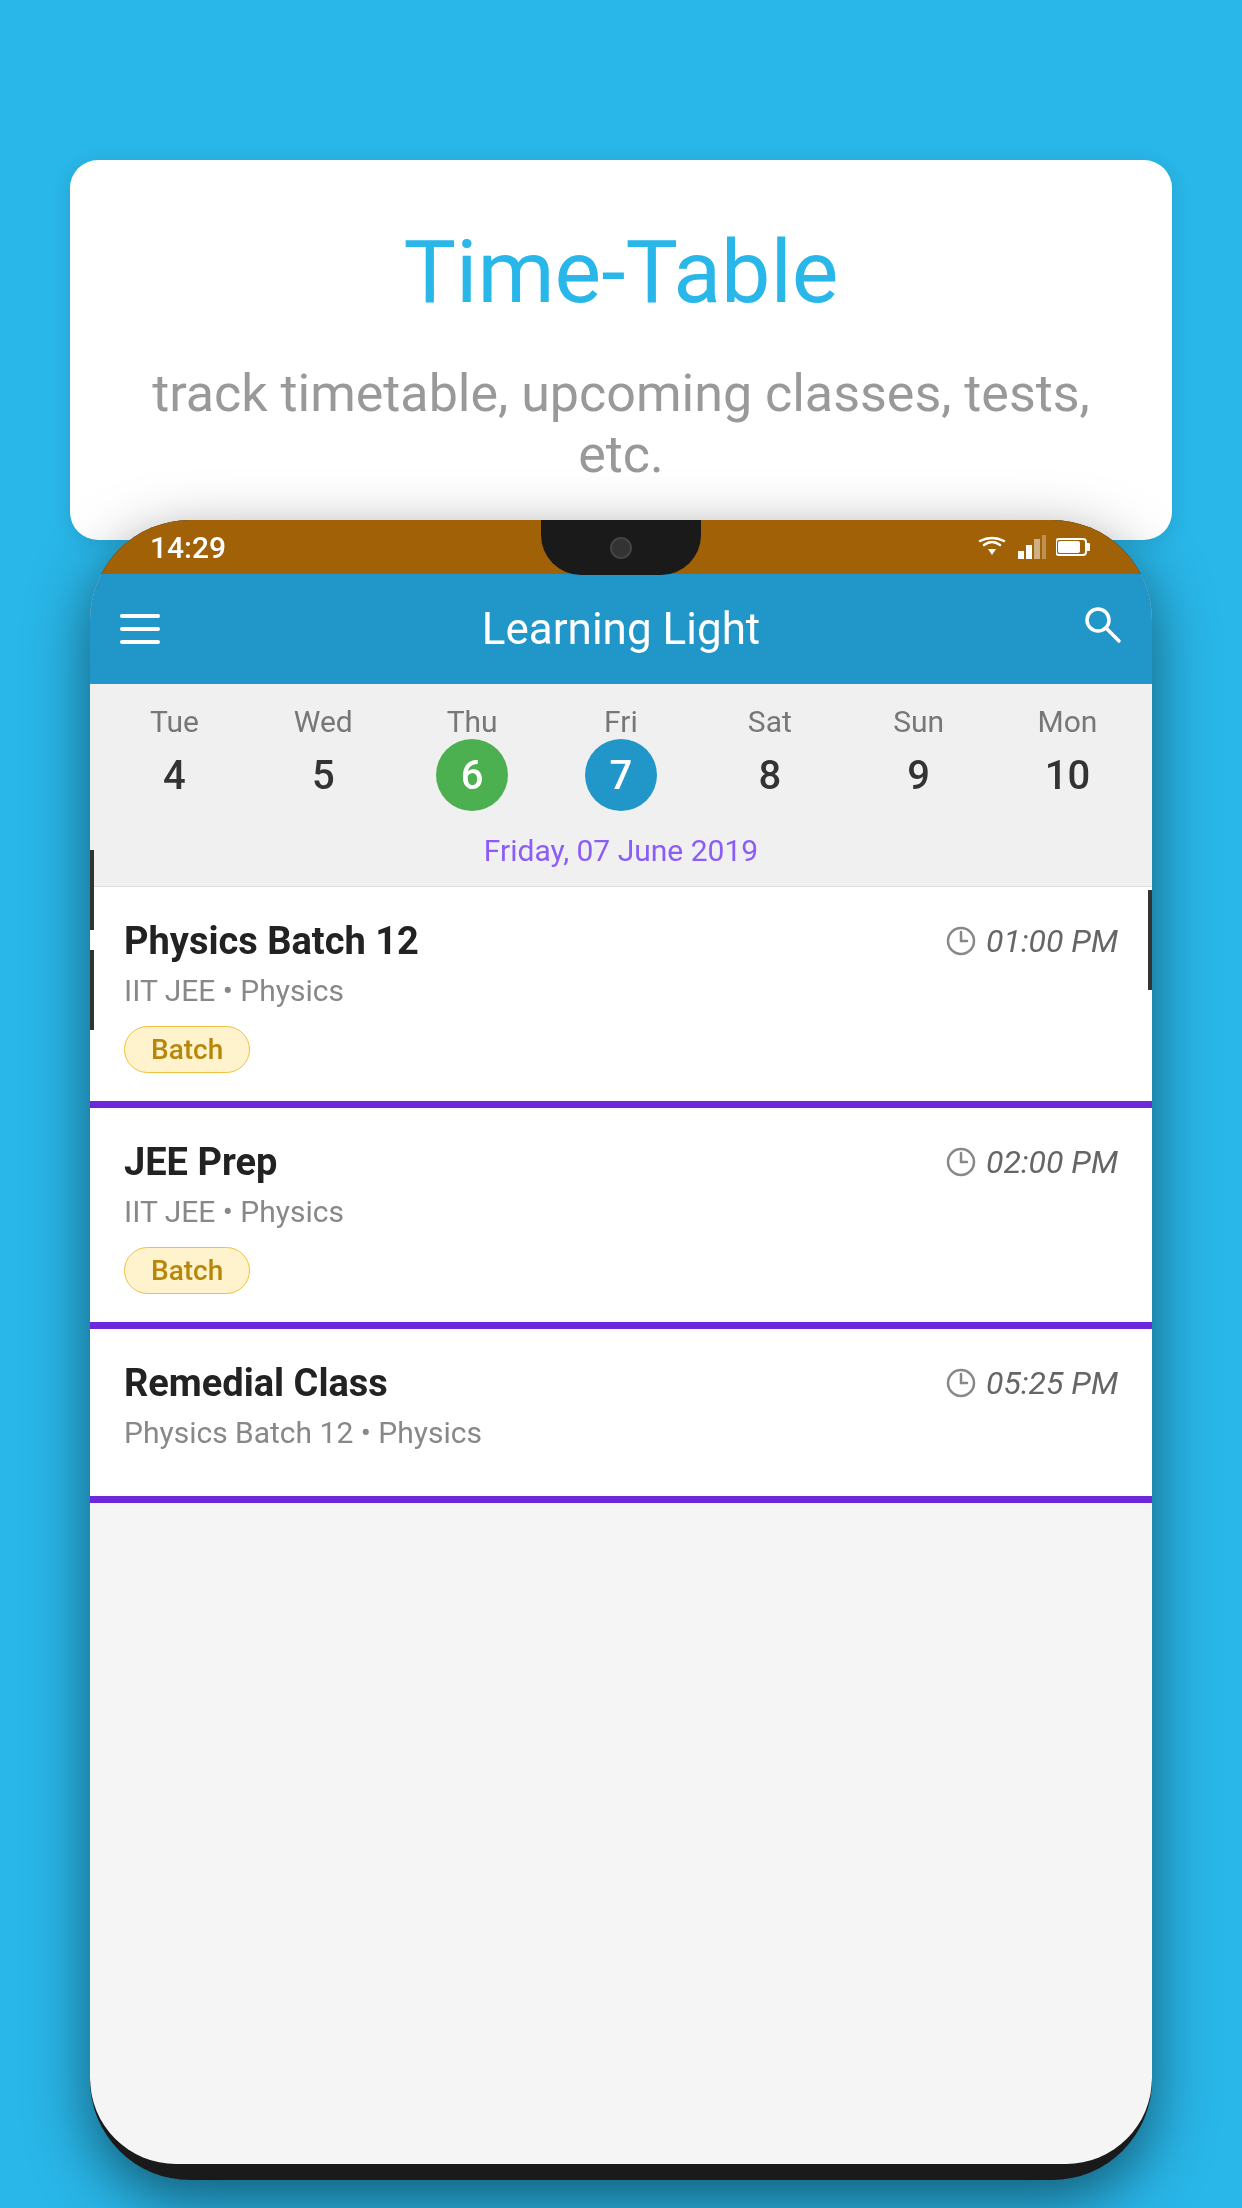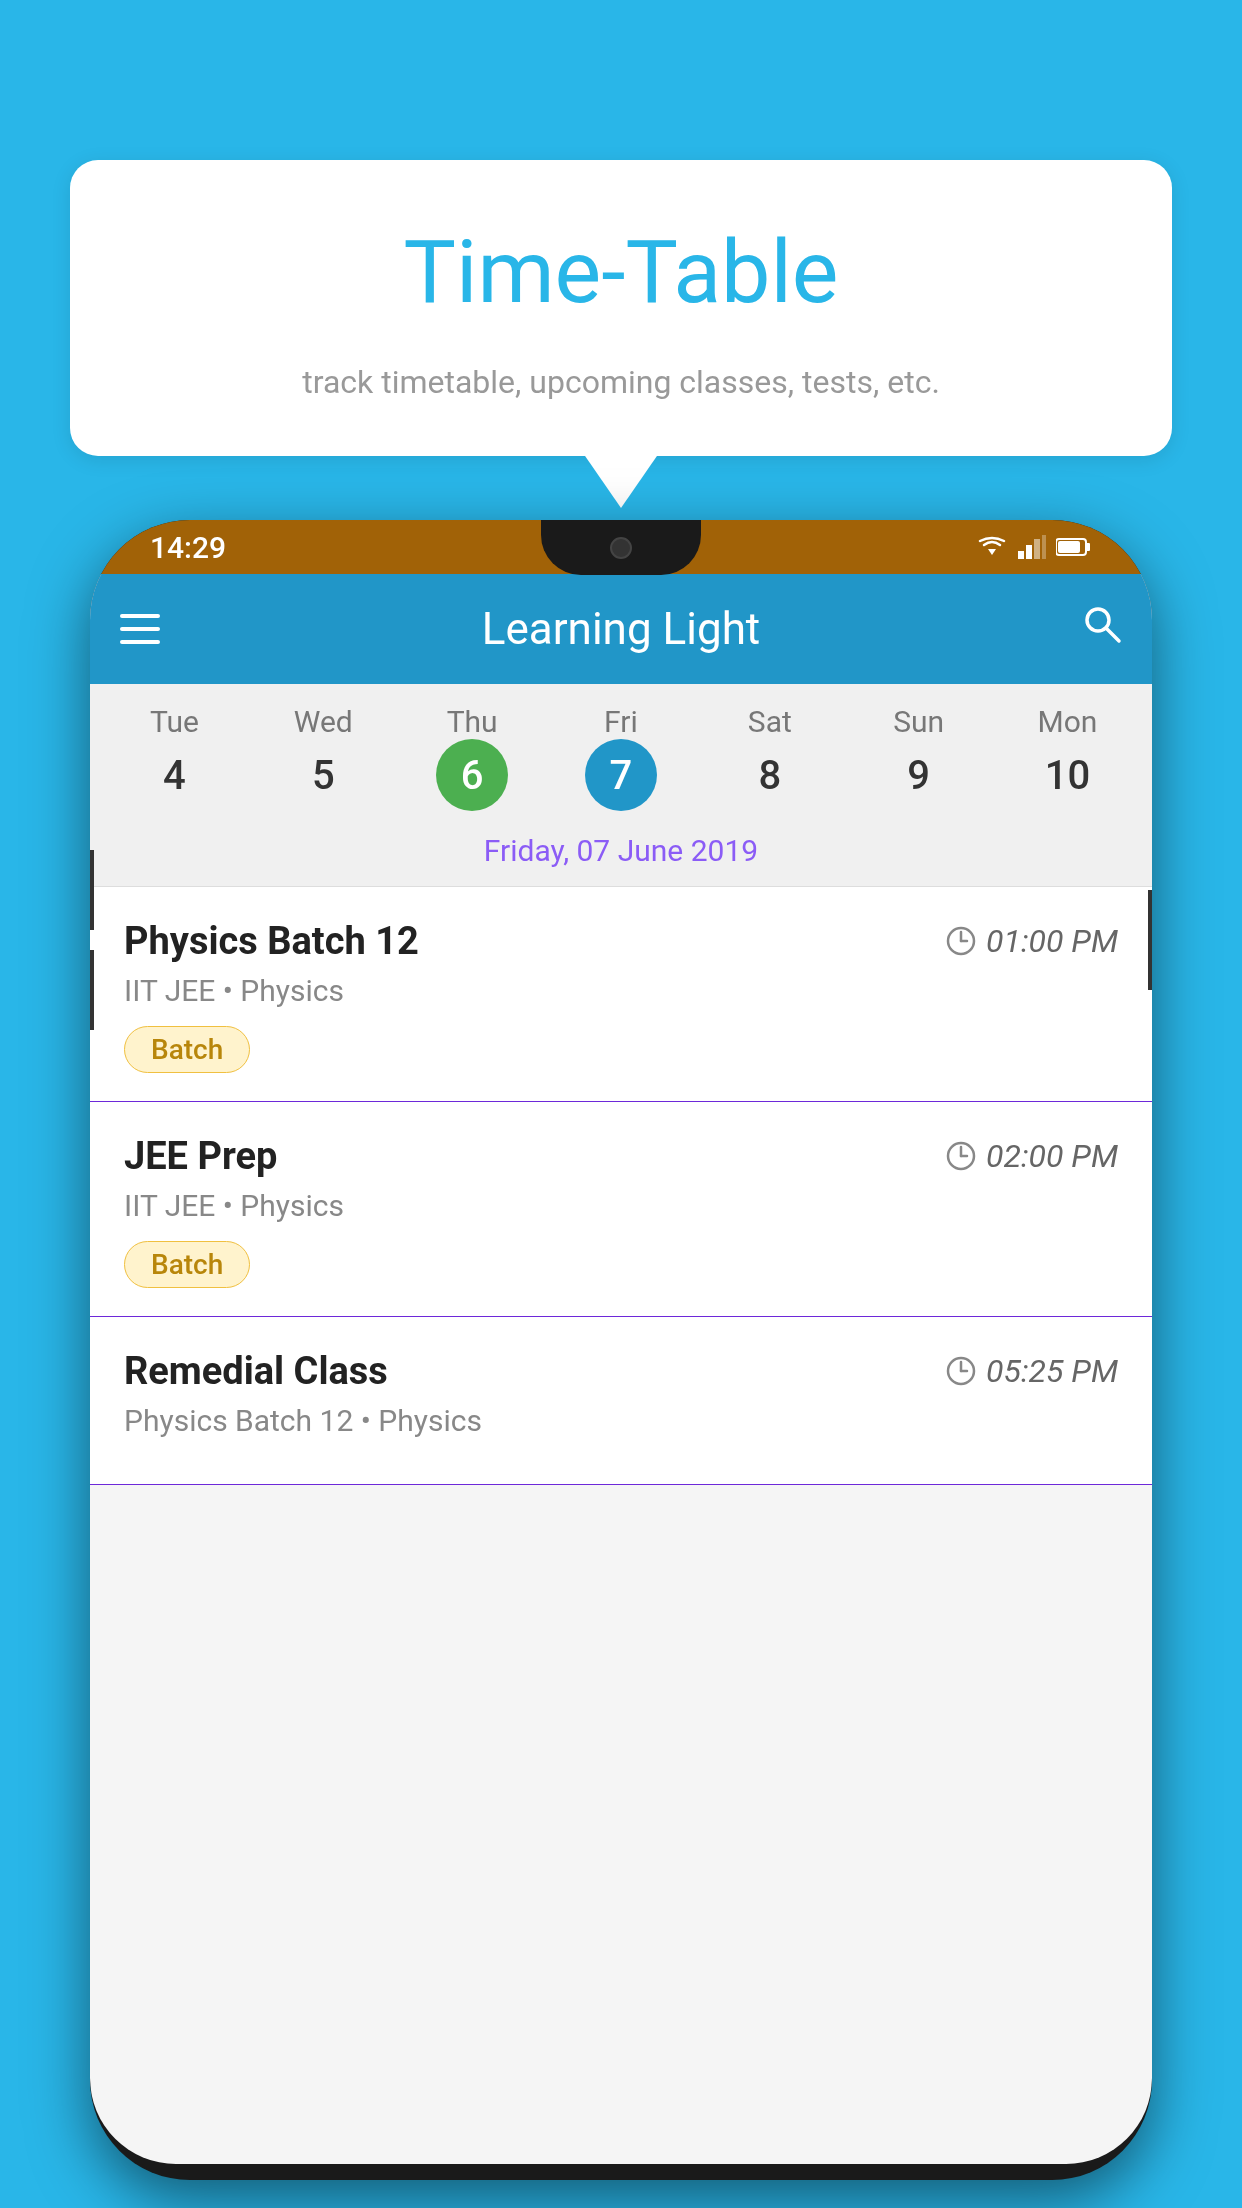--- a/index.html
+++ b/index.html
@@ -46,21 +46,21 @@
 
     .speech-bubble-title {
       color: #29B6E8;
       font-size: 88px;
       font-weight: 400;
       margin-bottom: 18px;
     }
 
     .speech-bubble-subtitle {
       color: #999;
-      font-size: 32px;
+      font-size: 52px;
       font-weight: 400;
       margin-top: 40px;
     }
 
     
     .phone-frame {
       position: absolute;
       top: 520px;
       left: 90px;
       right: 90px;
@@ -212,21 +212,21 @@
     }
 
     
     .schedule-list {
       background: white;
       overflow-y: auto;
     }
 
     .schedule-item {
       padding: 32px 34px 28px;
-      border-bottom: 1px solid #6d28d9;
+      border-bottom: 7px solid #6d28d9;
       background: white;
     }
 
     .schedule-item-header {
       display: flex;
       justify-content: space-between;
       align-items: center;
       margin-bottom: 10px;
     }
 

